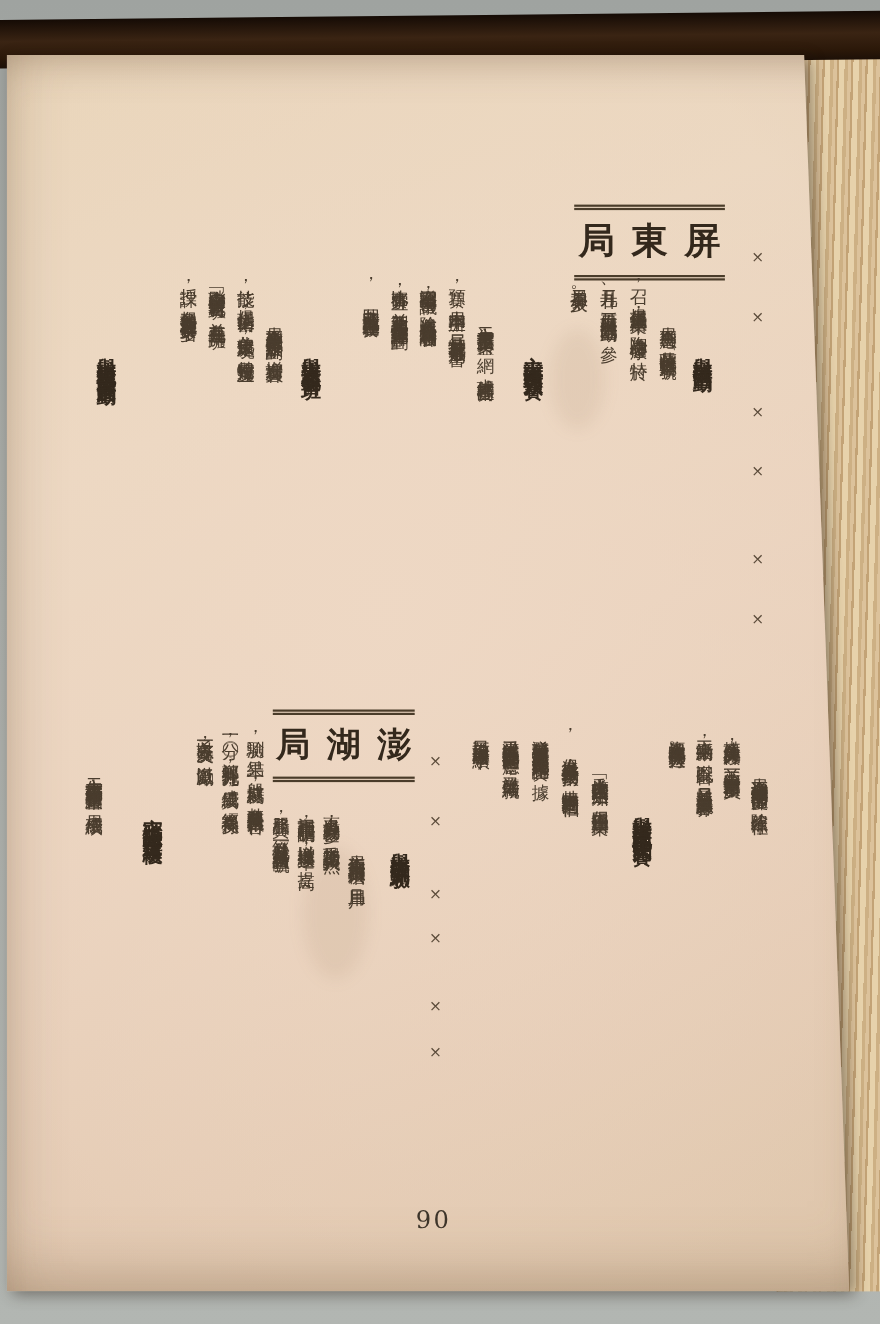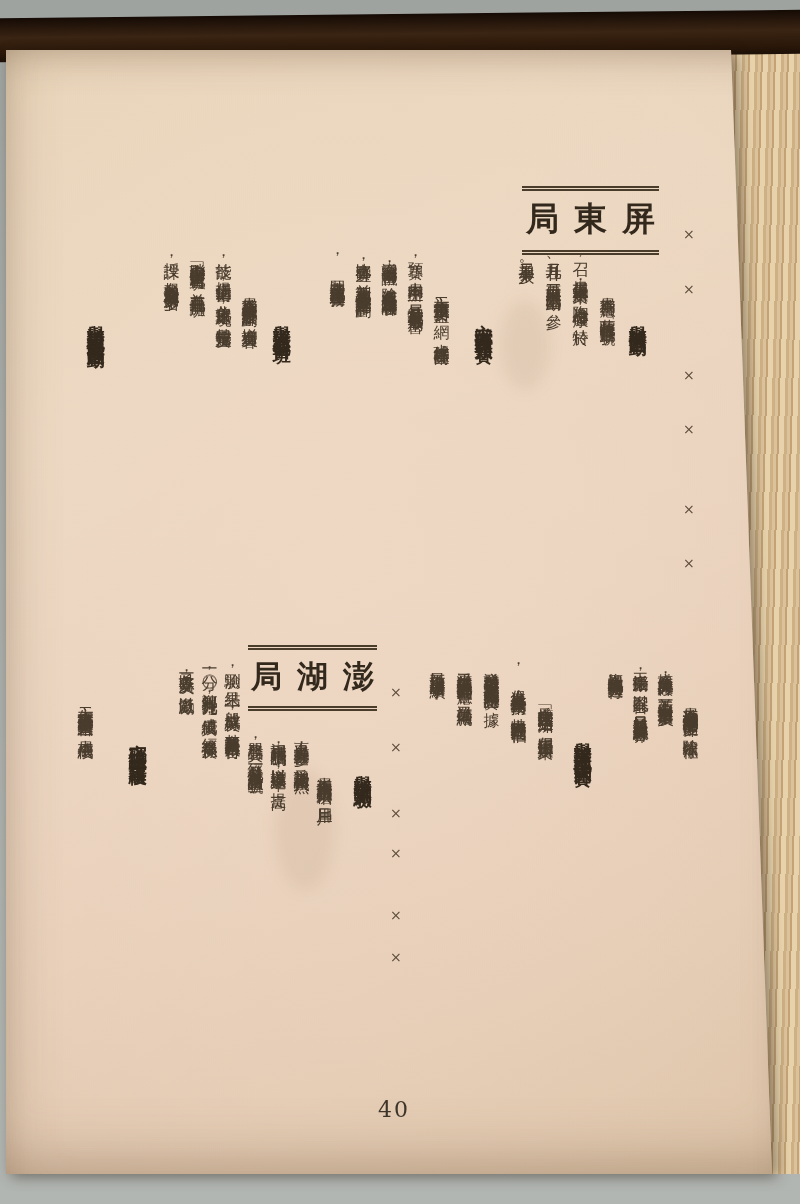--- a/index.html
+++ b/index.html
@@ -155,13 +155,13 @@
 <div class="vcol" style="left:292px;top:730px;">更名過戶等異動甚多，爲加强話務工作人員熟</div>
 <div class="vcol" style="left:269px;top:730px;">記市話用戶電話號碼，以增進接線速率，提高</div>
 <div class="vcol" style="left:246px;top:730px;">服務品質，經於九月廿一日舉辦話務人員查號</div>
 <div class="vcol" style="left:223px;top:660px;">測驗，結果，一般成績良好，其中業務服務員呂銀杏得</div>
 <div class="vcol" style="left:200px;top:660px;">一〇〇分，鄭錦川得九九分，成績優異，經簽奉孫局長</div>
 <div class="vcol" style="left:177px;top:660px;">予以各嘉獎一次，以資激勵。</div>
 
 <div class="vhead" style="left:128px;top:730px;">密碼語保密普查績優</div>
 <div class="vcol" style="left:76px;top:694px;">六十二年度密碼語保密業務普查結果，本局成績優</div>
 
-<div id="page-num">40</div>
+<div id="page-num">90</div>
 
 </body></html>

